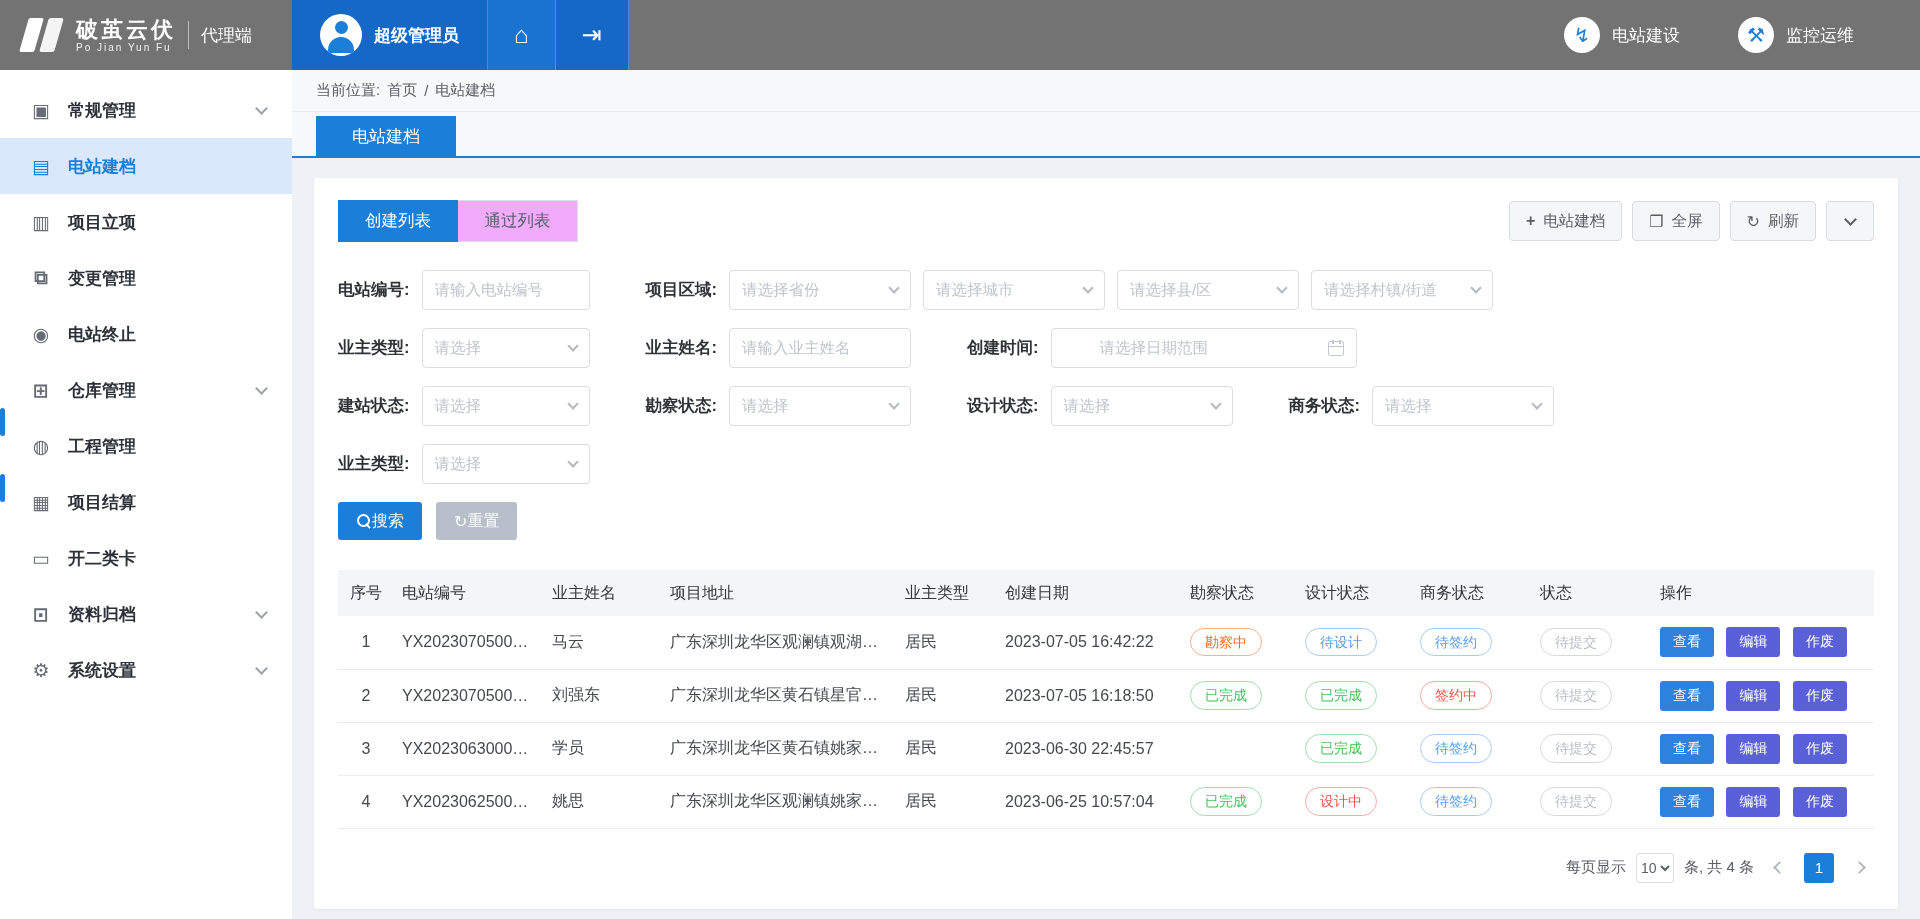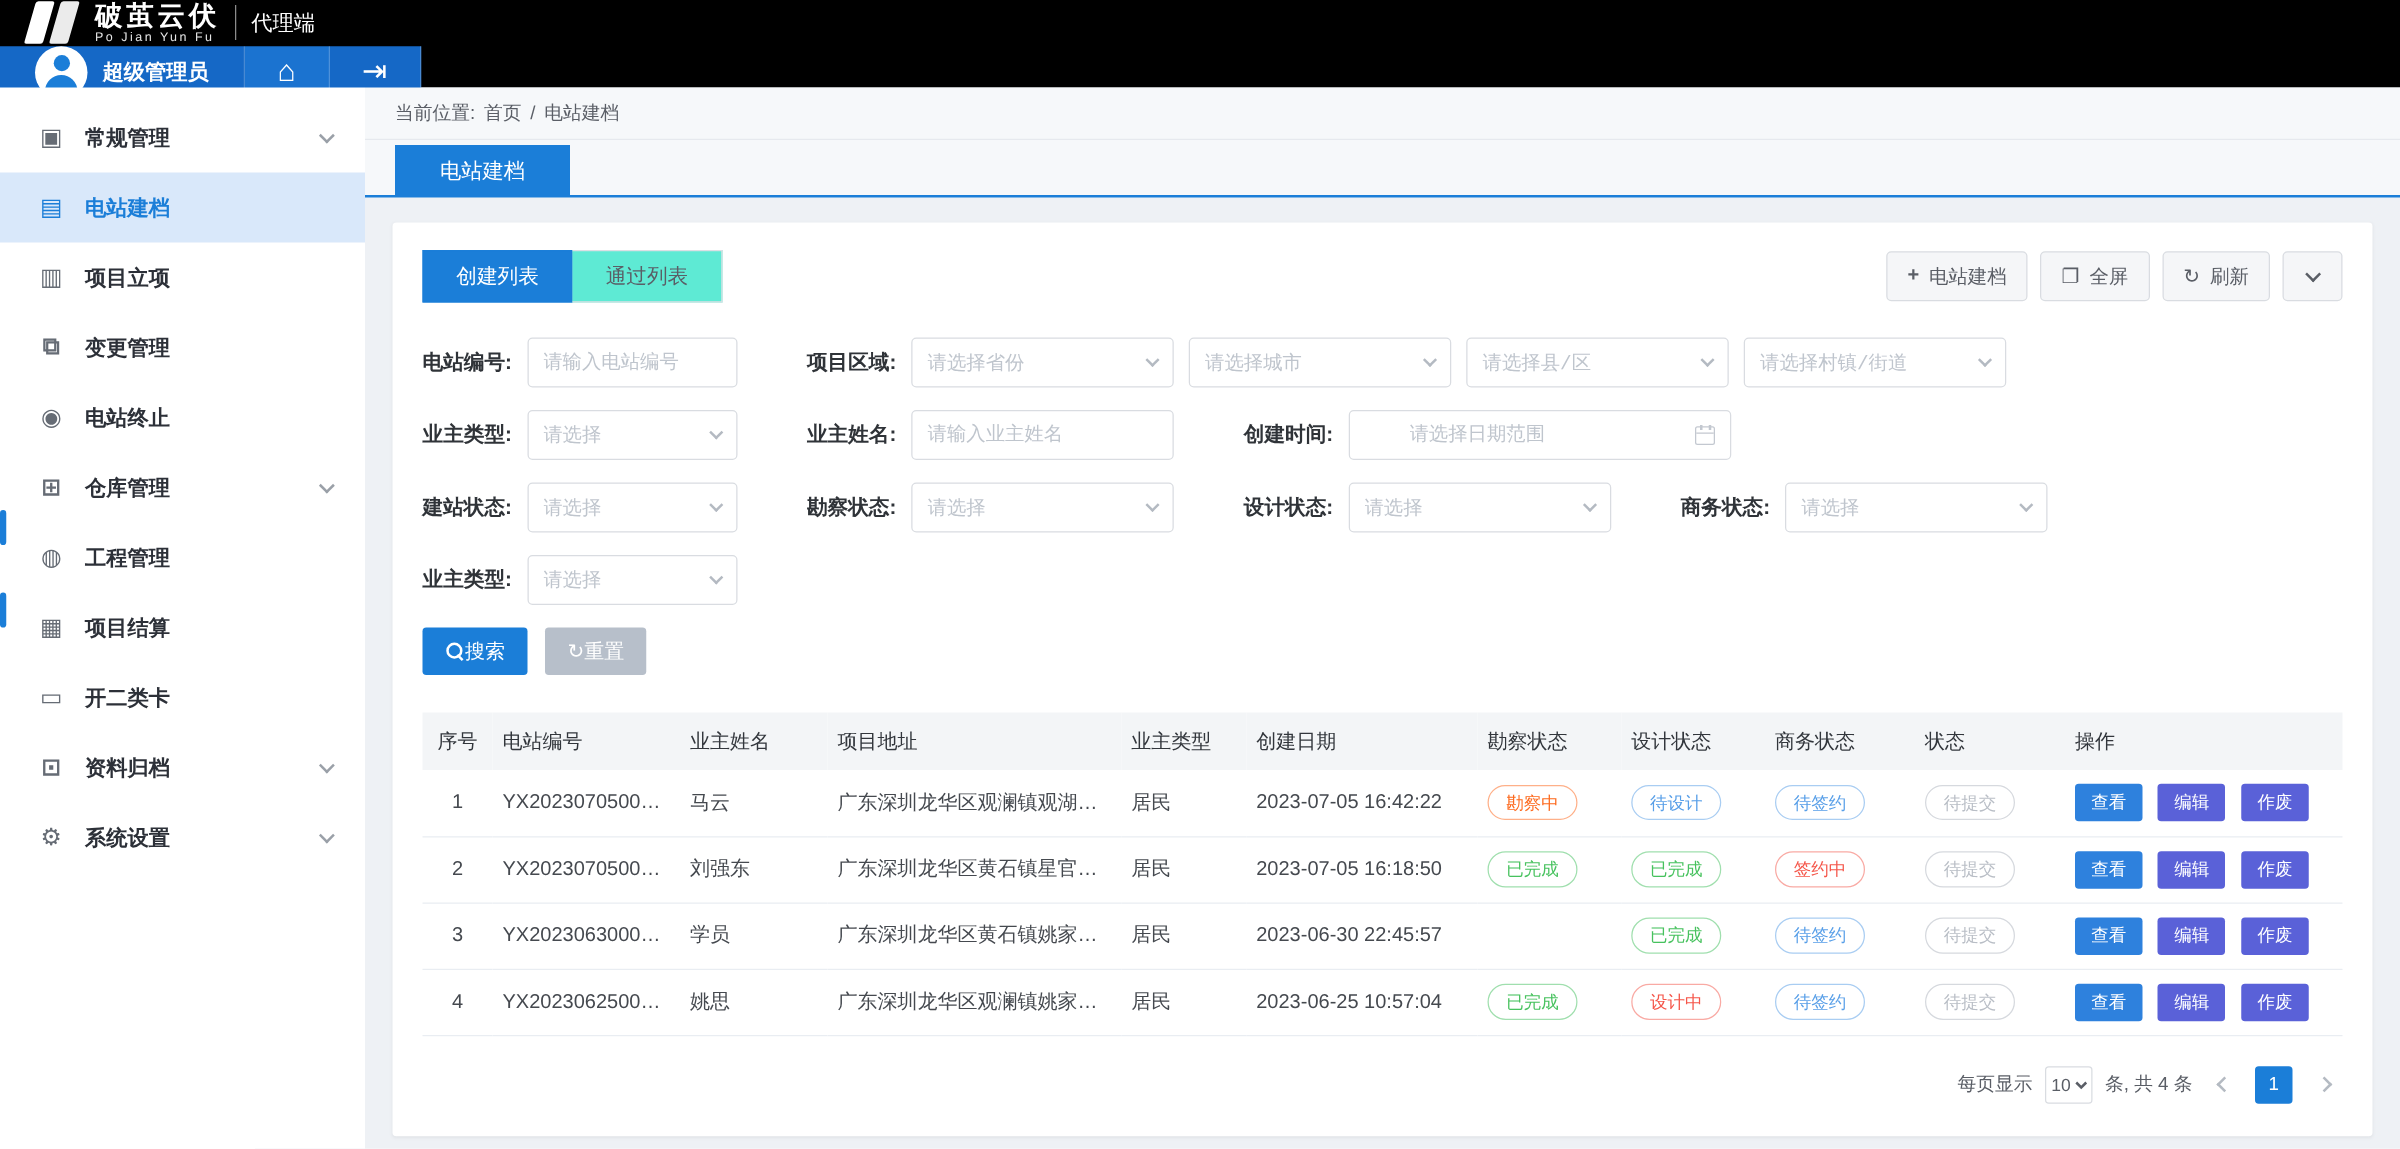--- a/index.html
+++ b/index.html
@@ -33,21 +33,21 @@
   [data-icon="fullscreen-icon"]::before  { content:"❐"; }
   [data-icon="refresh-icon"]::before     { content:"↻"; }
   [data-icon="reset-icon"]::before       { content:"↻"; }
 
   .chev { width:9px; height:9px; border-right:2px solid currentColor; border-bottom:2px solid currentColor; display:inline-block; }
   .chev.down  { transform:rotate(45deg); margin-top:-4px; }
   .chev.left  { transform:rotate(135deg); }
   .chev.right { transform:rotate(-45deg); }
 
   
-  .topbar { height:70px; background:#000000; display:flex; align-items:stretch; color:#fff;flex-direction:column; }
+  .topbar { height:70px; background:#737373; display:flex; align-items:stretch; color:#fff; }
   .brand { width:292px; display:flex; align-items:center; padding-left:20px; flex:none; }
   .logo-mark { width:46px; height:36px; position:relative; margin-right:10px; flex:none; }
   .logo-mark::before { content:""; position:absolute; left:4px; top:1px; width:15px; height:34px; background:#fff; transform:skewX(-16deg); border-radius:2px; }
   .logo-mark::after  { content:""; position:absolute; left:24px; top:1px; width:15px; height:34px; background:#fff; transform:skewX(-16deg); border-radius:2px; opacity:.92; }
   .brand-text { display:flex; flex-direction:column; line-height:1.15; }
   .brand-name { font-size:22px; font-weight:700; letter-spacing:3px; white-space:nowrap; }
   .brand-sub  { font-size:10px; letter-spacing:2px; opacity:.9; white-space:nowrap; }
   .brand-divider { width:1px; height:28px; background:rgba(255,255,255,.55); margin:0 12px; }
   .brand-portal { font-size:17px; white-space:nowrap; }
 
@@ -81,37 +81,37 @@
   .breadcrumb-bar a { color:#5a5e66; text-decoration:none; cursor:pointer; }
 
   .pagetab-bar { height:46px; background:#f6f8fa; border-bottom:2px solid #1b7ed8; display:flex; align-items:flex-end; padding-left:24px; flex:none; }
   .page-tab { height:40px; min-width:140px; padding:0 28px; background:#1b7ed8; color:#fff; font-size:17px; display:flex; align-items:center; justify-content:center; cursor:pointer; }
 
   .content-body { flex:1; padding:20px 22px; overflow:hidden; }
   .card { background:#fff; border-radius:3px; box-shadow:0 1px 3px rgba(0,0,0,.06); padding:22px 24px 26px; }
 
   
   .panel-head { display:flex; align-items:center; }
-  .ltab { height:42px; min-width:120px; padding:0 24px; display:flex; align-items:center; justify-content:center; font-size:16.5px; color:#5a5e66; background:#5eead4; border:1px solid #dcdfe4; cursor:pointer; }
+  .ltab { height:42px; min-width:120px; padding:0 24px; display:flex; align-items:center; justify-content:center; font-size:16.5px; color:#5a5e66; background:#f0abfc; border:1px solid #dcdfe4; cursor:pointer; }
   .ltab + .ltab { border-left:none; }
   .ltab.active { background:#1b7ed8; border-color:#1b7ed8; color:#fff; }
   .toolbar { margin-left:auto; display:flex; gap:10px; }
   .tb-btn { height:40px; padding:0 16px; background:#f5f6f8; border:1px solid #d9dce1; border-radius:4px; color:#5a5e66; font-size:15.5px; display:flex; align-items:center; gap:8px; cursor:pointer; }
   .tb-btn [data-icon] { font-size:16px; }
   .tb-btn.more { width:48px; justify-content:center; }
 
   
   .filters { margin-top:28px; }
   .f-row { display:flex; align-items:center; margin-bottom:18px; }
   .field { display:flex; align-items:center; margin-right:56px; }
   .field:last-child { margin-right:0; }
   .field > label { font-size:16.5px; font-weight:700; color:#2f3338; margin-right:12px; white-space:nowrap; }
   .ctl { height:40px; border:1px solid #d9dce1; border-radius:4px; background:#fff; font-size:15.5px; color:#333; padding:0 12px; outline:none; }
   input.ctl::placeholder, .date-ctl input::placeholder { color:#bfc5cd; }
-  .w165 { width:168px; } .w180 { width:210px;font-family:Liberation Mono, monospace; } .w306 { width:306px; }
+  .w165 { width:168px; } .w180 { width:182px; } .w306 { width:306px; }
   .select { display:flex; align-items:center; justify-content:space-between; cursor:pointer; }
   .select .ph { color:#bfc5cd; white-space:nowrap; overflow:hidden; text-overflow:ellipsis; }
   .caret { width:8px; height:8px; border-right:2px solid #b4bac2; border-bottom:2px solid #b4bac2; transform:rotate(45deg); margin-left:8px; margin-top:-4px; flex:none; }
   .region-group { display:flex; gap:12px; }
   .date-ctl { display:flex; align-items:center; }
   .date-ctl input { border:none; flex:1; font-size:15.5px; color:#333; padding:0; outline:none; background:transparent;margin-left:36px; }
   .cal-ic { width:16px; height:15px; border:1px solid #c3c8d0; border-radius:2px; position:relative; flex:none; margin-left:8px; }
   .cal-ic::before { content:""; position:absolute; width:2px; height:4px; background:#c3c8d0; top:-2px; left:3px; box-shadow:7px 0 0 #c3c8d0; }
   .cal-ic::after { content:""; position:absolute; left:0; right:0; top:4px; height:1px; background:#c3c8d0; }
 

